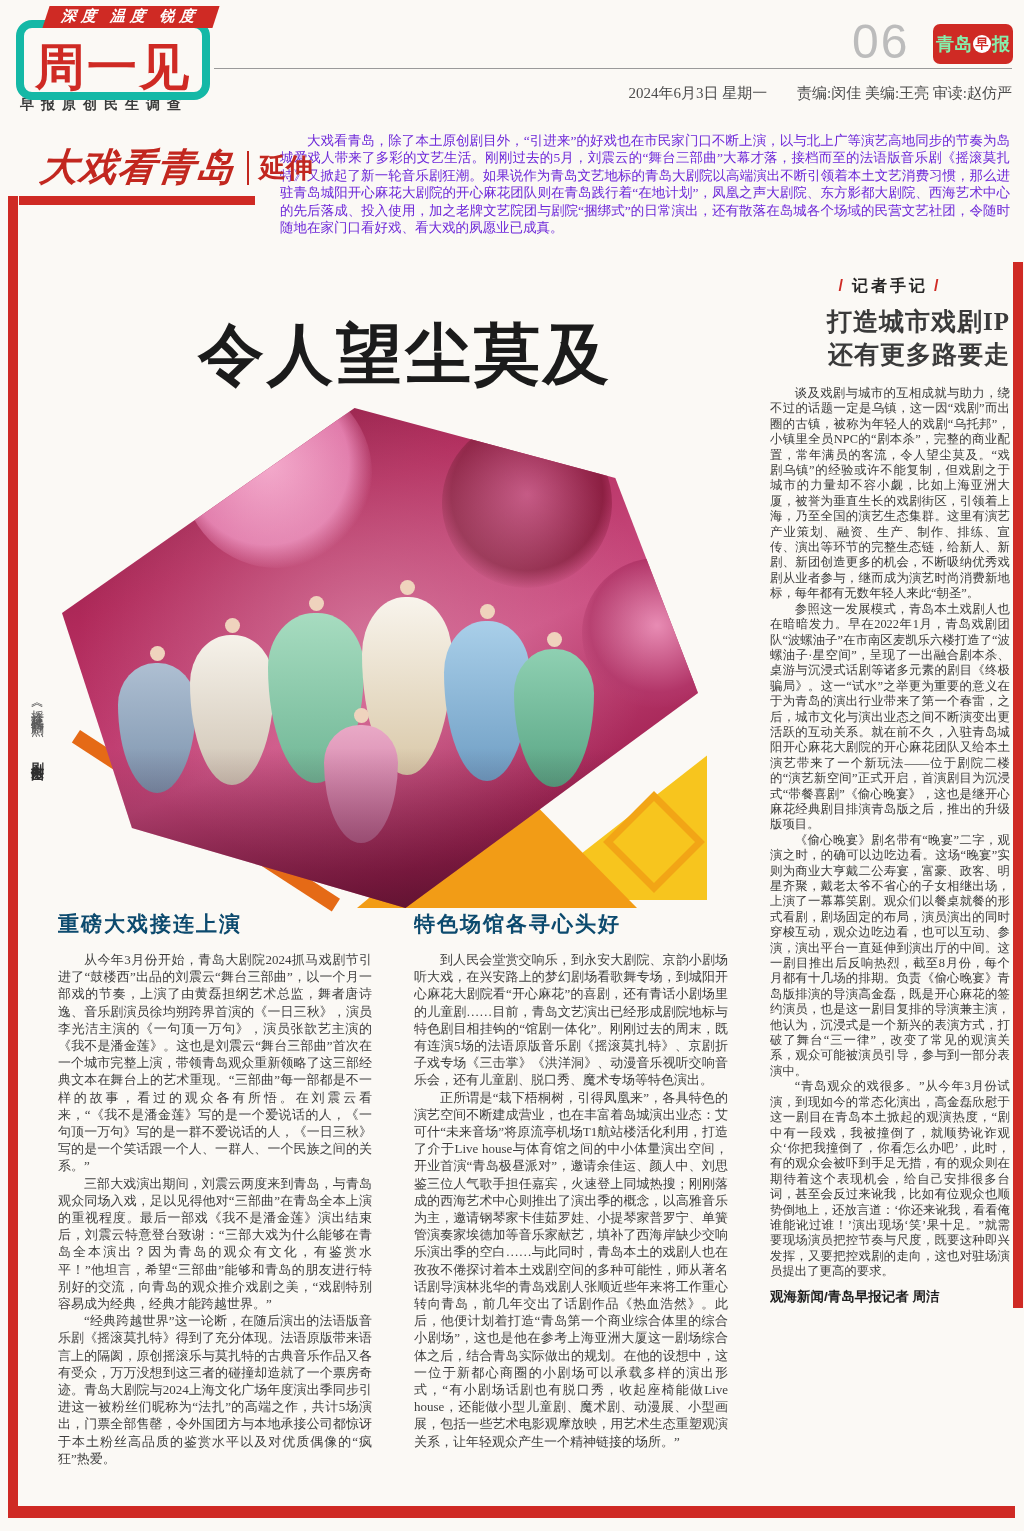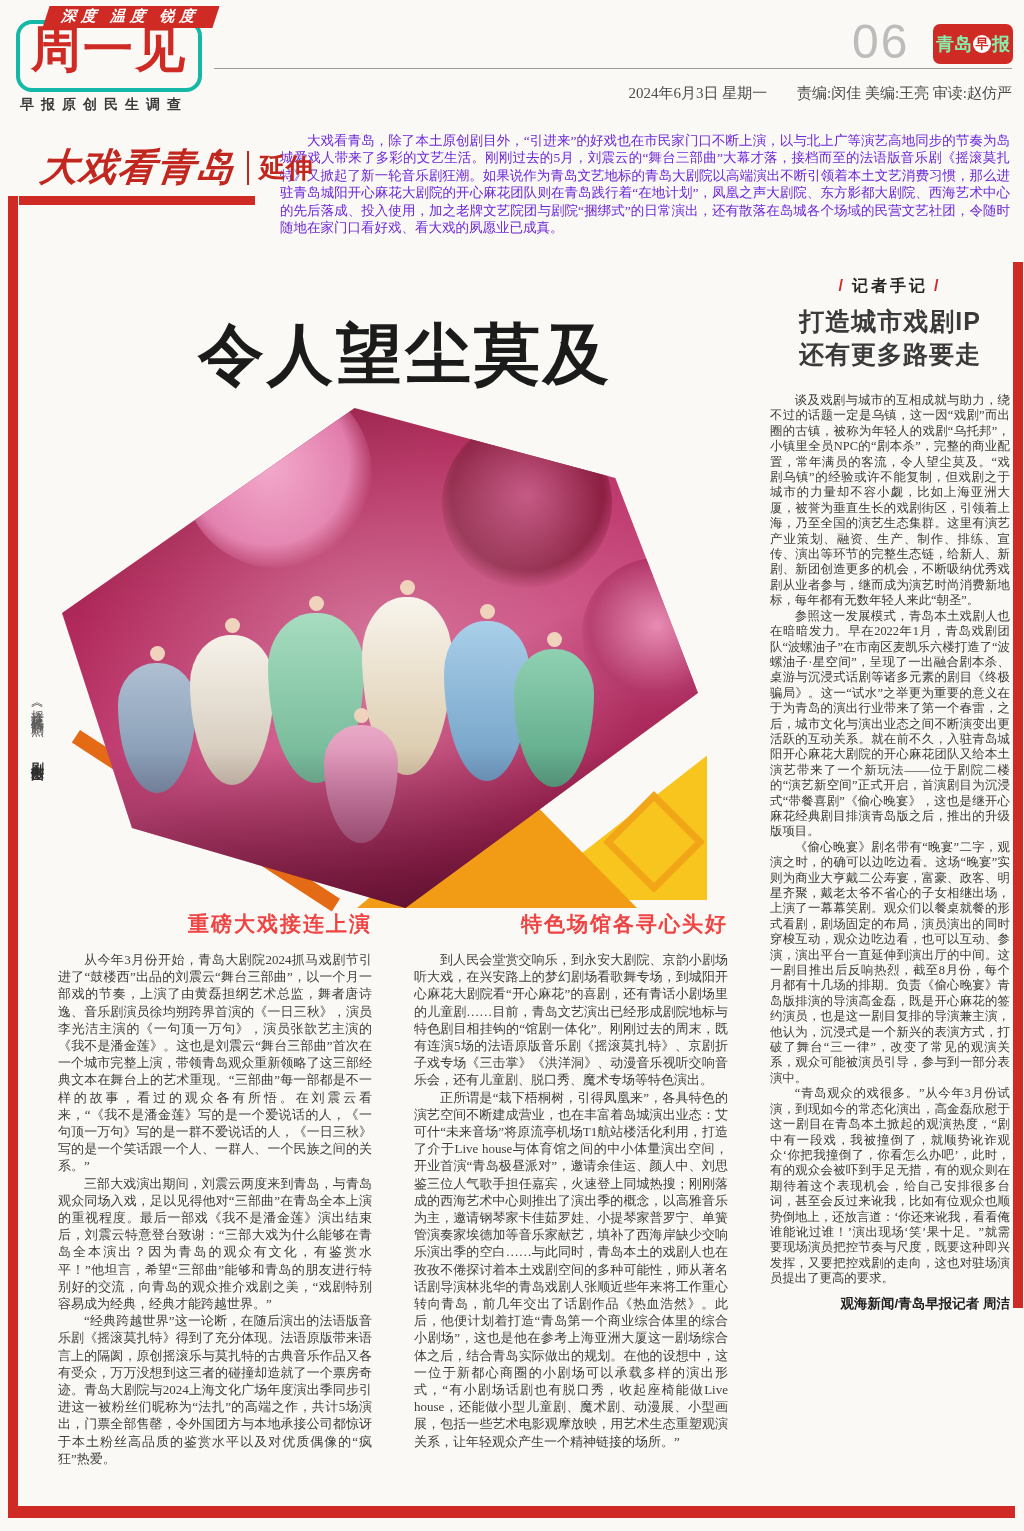--- a/index.html
+++ b/index.html
@@ -2,22 +2,22 @@
 <html><head>
 <meta charset="utf-8">
 <style>
   html,body{margin:0;padding:0;background:#e9e7e2;}
   .page{position:relative;width:1024px;height:1531px;margin:0 auto;background:#fbf9f5;overflow:hidden;
         font-family:"Liberation Serif",serif;color:#3f3f3f;}
   
   .ribbon{position:absolute;left:46px;top:6px;background:#cf2a24;color:#fff;padding:1px 16px 2px;
           transform:skewX(-18deg);font-family:"Liberation Sans",sans-serif;font-weight:700;
           font-size:15px;letter-spacing:5px;z-index:3;}
-  .logo-box{position:absolute;left:16px;top:20px;width:178px;height:64px;border:4px solid #14b8a6;
-            border-radius:16px;display:flex;align-items:flex-start;justify-content:center;z-index:2;background:#fbf9f5;}
+  .logo-box{position:absolute;left:16px;top:20px;width:178px;height:64px;border:8px solid #14b8a6;
+            border-radius:16px;display:flex;align-items:flex-end;justify-content:center;z-index:2;background:#fbf9f5;}
   .logo-box span{color:#cf2a24;font-family:"Liberation Sans",sans-serif;font-weight:900;
                  font-size:50px;letter-spacing:2px;line-height:1;}
   .tagline{position:absolute;left:20px;top:96px;font-size:14px;font-weight:700;color:#3a3a3a;
            letter-spacing:7px;font-family:"Liberation Sans",sans-serif;}
   .pagenum{position:absolute;left:852px;top:14px;font-size:48px;color:#bcbcbc;
            font-family:"Liberation Sans",sans-serif;letter-spacing:2px;}
   .paper-logo{position:absolute;left:933px;top:24px;width:80px;height:40px;background:#cf2a24;
               border-radius:7px;display:flex;align-items:center;justify-content:center;gap:1px;}
   .paper-logo .zi{color:#86efac;font-weight:900;font-size:18px;font-family:"Liberation Sans",sans-serif;}
   .paper-logo .circ{width:18px;height:18px;border-radius:50%;background:#fff;color:#cf2a24;
@@ -79,33 +79,33 @@
   .f6{left:452px;top:224px;} .f6 .gown{width:80px;height:138px;background:linear-gradient(#8fd0b2,#58a584);}
   .f7{left:262px;top:300px;} .f7 .gown{width:74px;height:118px;background:linear-gradient(#e9a9c6,#c76d9b);}
   
   .photo-caption{position:absolute;left:28px;top:698px;writing-mode:vertical-rl;
                  font-size:13px;color:#5a5a5a;letter-spacing:2px;height:210px;}
   .photo-caption .credit{font-weight:700;color:#2e2e2e;padding-top:16px;
                          font-family:"Liberation Sans",sans-serif;}
   
   .col{position:absolute;top:906px;width:314px;height:594px;overflow:hidden;}
   .col-a{left:58px;} .col-b{left:392px;margin-left:22px;}
-  .col-heading{text-align:right;font-size:21px;font-weight:900;color:#ef4444;letter-spacing:2px;
+  .col-heading{text-align:left;font-size:21px;font-weight:900;color:#0c4a6e;letter-spacing:2px;
                font-family:"Liberation Sans",sans-serif;margin:4px 0 13px;}
   .col p{margin:0;font-size:13px;line-height:17.2px;color:#3e3e3e;text-align:justify;text-indent:2em;}
   
   .notebook{position:absolute;left:770px;top:276px;width:240px;height:1226px;overflow:hidden;}
   .kicker{text-align:center;font-size:16px;font-weight:700;color:#262626;letter-spacing:3px;
           font-family:"Liberation Sans",sans-serif;}
   .kicker .slash{color:#cf2a24;padding:0 6px;}
-  .nb-title{text-align:center;font-size:25px;line-height:33px;font-weight:800;color:#3a3a3a;
-            font-family:Liberation Sans, sans-serif;margin-top:8px;letter-spacing:1px;}
-  .nb-body{margin-top:22px;}
+  .nb-title{text-align:right;font-size:25px;line-height:33px;font-weight:800;color:#3a3a3a;
+            font-family:Liberation Serif, serif;margin-top:8px;letter-spacing:1px;}
+  .nb-body{margin-top:15px;}
   .nb-body p{margin:0;font-size:12.4px;line-height:15.4px;color:#3b3b3b;text-align:justify;text-indent:2em;}
-  .byline{text-align:right;font-weight:700;font-size:13.5px;color:#1f1f1f;margin-top:8px;
+  .byline{text-align:left;font-weight:700;font-size:13.5px;color:#1f1f1f;margin-top:8px;
           font-family:"Liberation Sans",sans-serif;}
 </style>
 </head>
 <body>
 
 <div class="page">
 
   <div class="ribbon">深度 温度 锐度</div>
   <div class="logo-box">
     <span>周一见</span>

